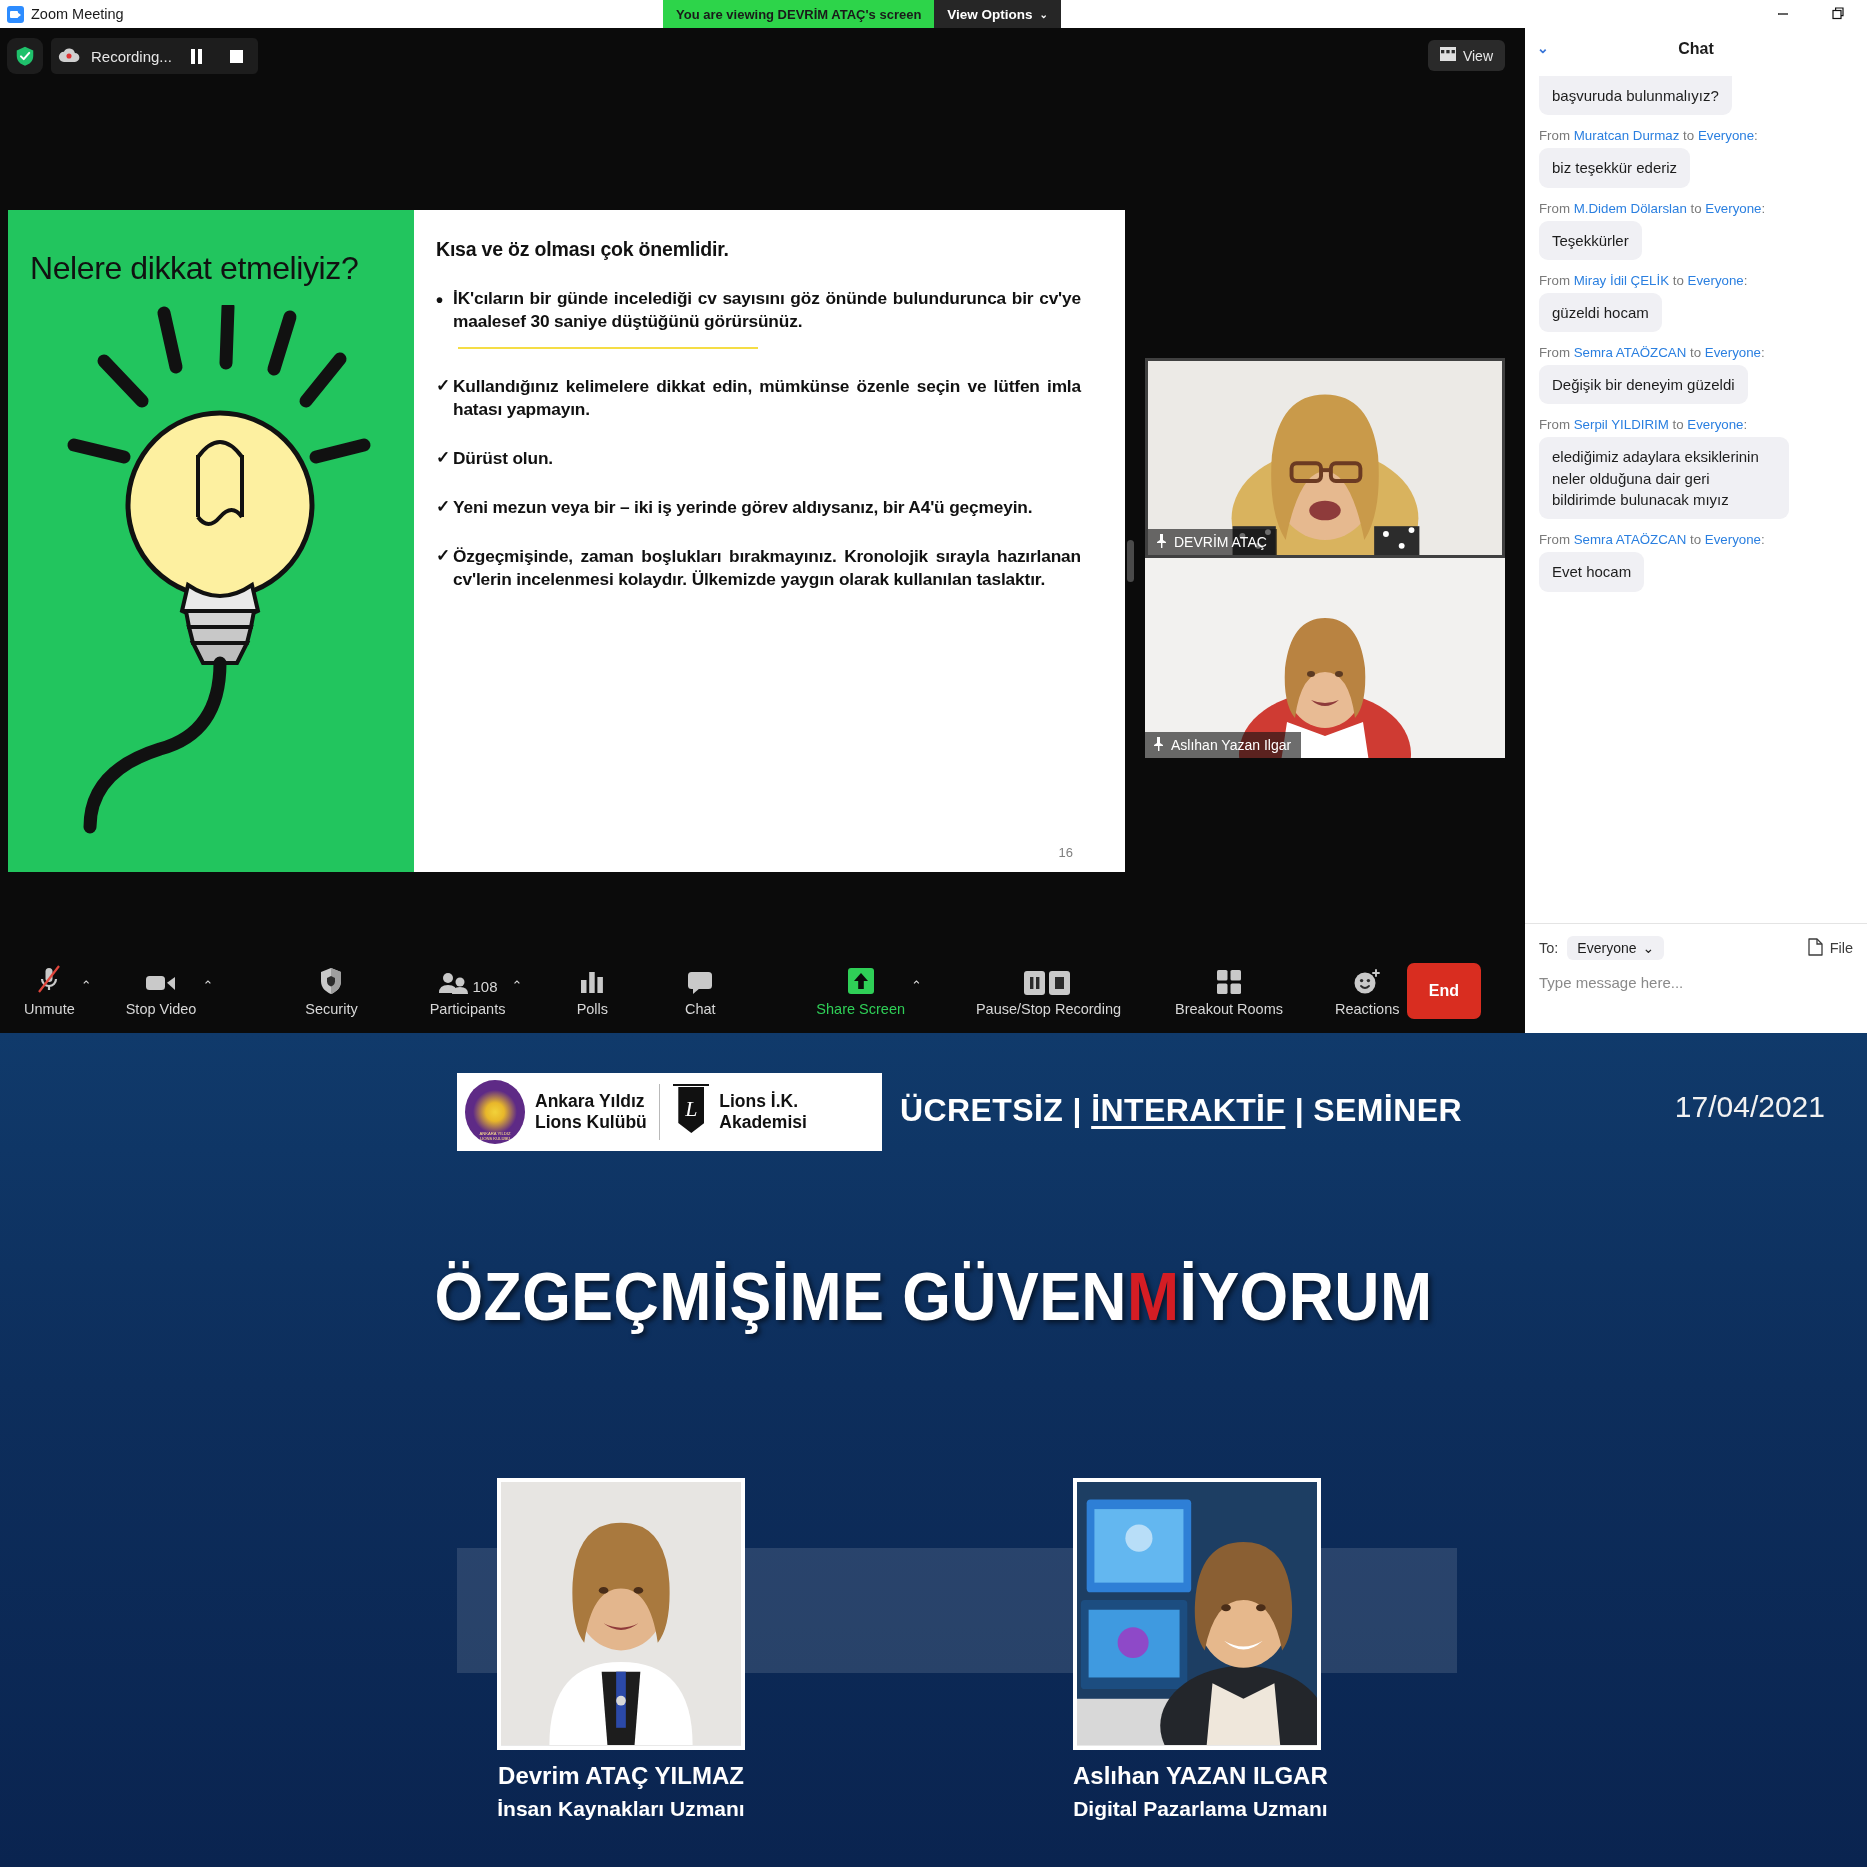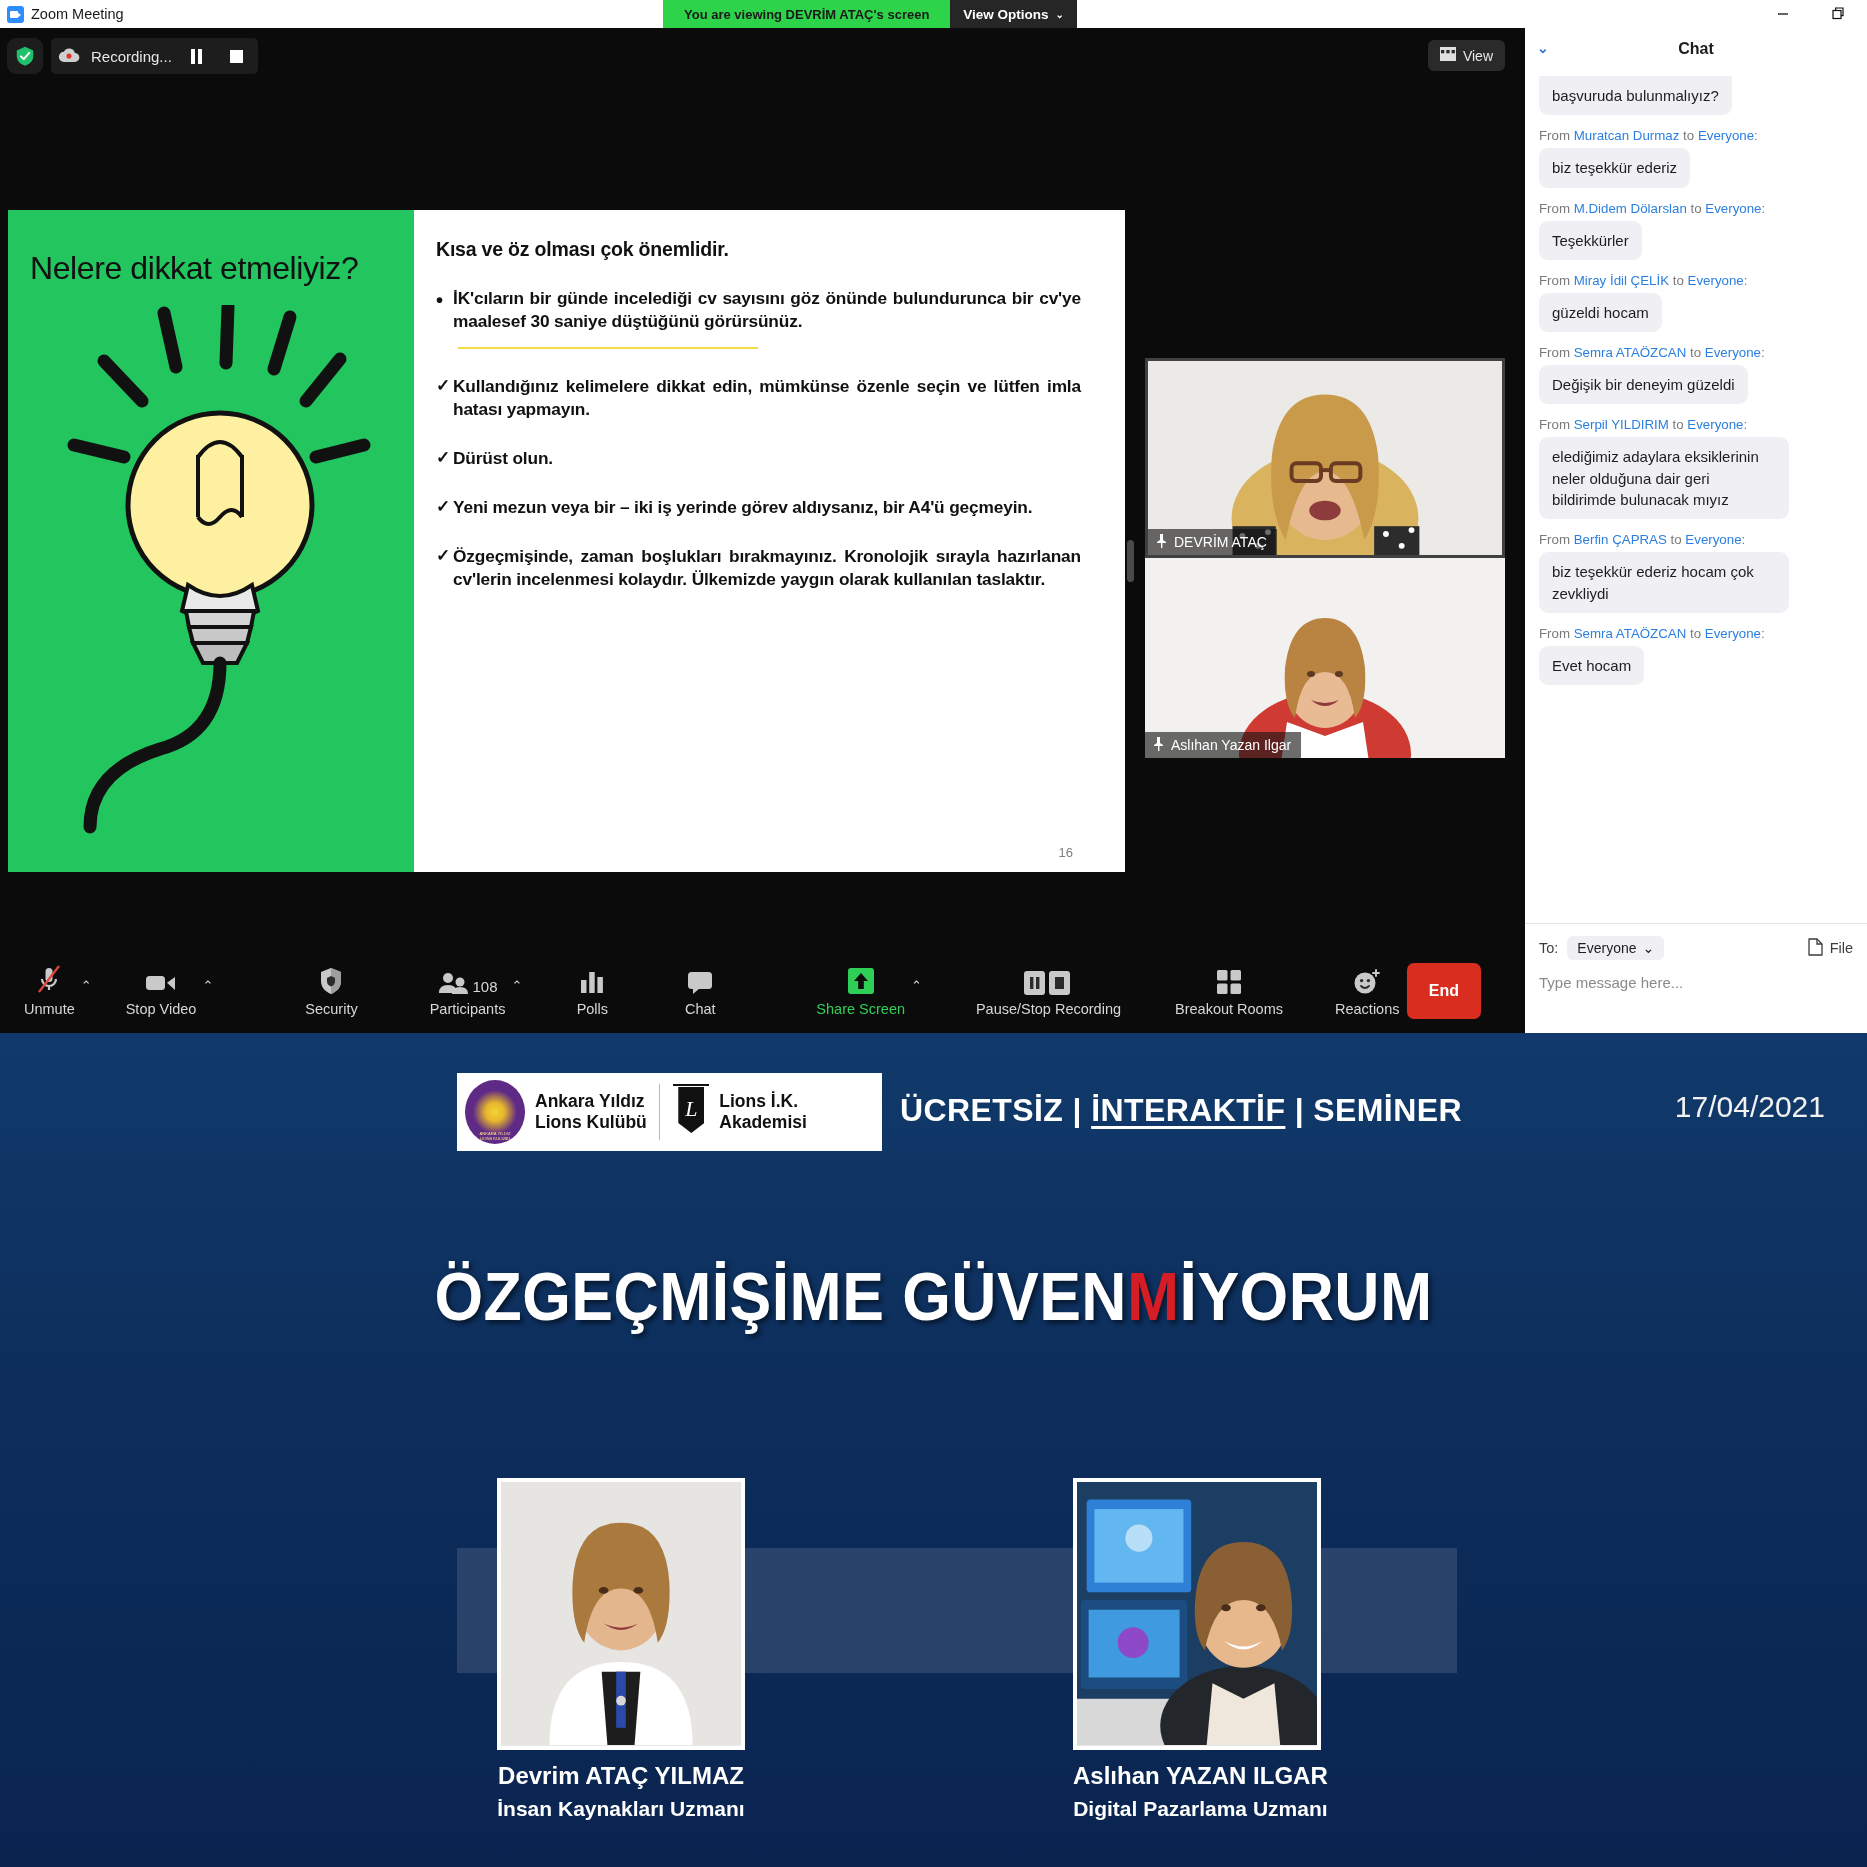--- a/index.html
+++ b/index.html
@@ -20,21 +20,21 @@
     background: #2d8cff; border-radius: 3px; position: relative; }
   .tb-logo::after { content: ""; position: absolute; left: 3px; top: 5px;
     width: 8px; height: 7px; background: #fff; border-radius: 1px; }
   .tb-logo::before { content: ""; position: absolute; left: 10px; top: 6px;
     width: 0; height: 0; border-top: 3px solid transparent;
     border-bottom: 3px solid transparent; border-left: 4px solid #fff; }
   .tb-title { font-size: 14.5px; color: #1a1a1a; }
   .tb-center { position: absolute; left: 663px; top: 0; display: flex; height: 28px; }
   .tb-green {
     background: #2dd44a; color: #1a1a1a; font-size: 13px; font-weight: bold;
-    display: flex; align-items: center; padding: 0 21px; white-space: nowrap;
+    display: flex; align-items: center; padding: 0 13px; white-space: nowrap;
   }
   .tb-viewopt {
     background: #262626; color: #ffffff; font-size: 13.5px; font-weight: bold;
     display: flex; align-items: center; gap: 7px; padding: 0 13px; white-space: nowrap;
   }
   .tb-viewopt .carat { font-size: 10px; }
   .tb-winctl { position: absolute; right: 0; top: 0; height: 28px; display: flex; }
   .tb-btn { width: 56px; height: 28px; display: flex; align-items: center;
     justify-content: center; color: #1a1a1a; }
   .tb-btn svg { display: block; }
@@ -607,29 +607,20 @@
       <div>
         <div class="msg-from">
           <span>From</span>
           <b>Serpil YILDIRIM</b>
           <span>to</span>
           <b>Everyone</b><span>:</span>
         </div>
         <div class="bubble">elediğimiz adaylara eksiklerinin neler olduğuna dair geri bildirimde bulunacak mıyız</div>
       </div>
 
-      <div>
-        <div class="msg-from">
-          <span>From</span>
-          <b>Berfin ÇAPRAS</b>
-          <span>to</span>
-          <b>Everyone</b><span>:</span>
-        </div>
-        <div class="bubble">biz teşekkür ederiz hocam çok zevkliydi</div>
-      </div>
 
       <div>
         <div class="msg-from">
           <span>From</span>
           <b>Semra ATAÖZCAN</b>
           <span>to</span>
           <b>Everyone</b><span>:</span>
         </div>
         <div class="bubble">Evet hocam</div>
       </div>

